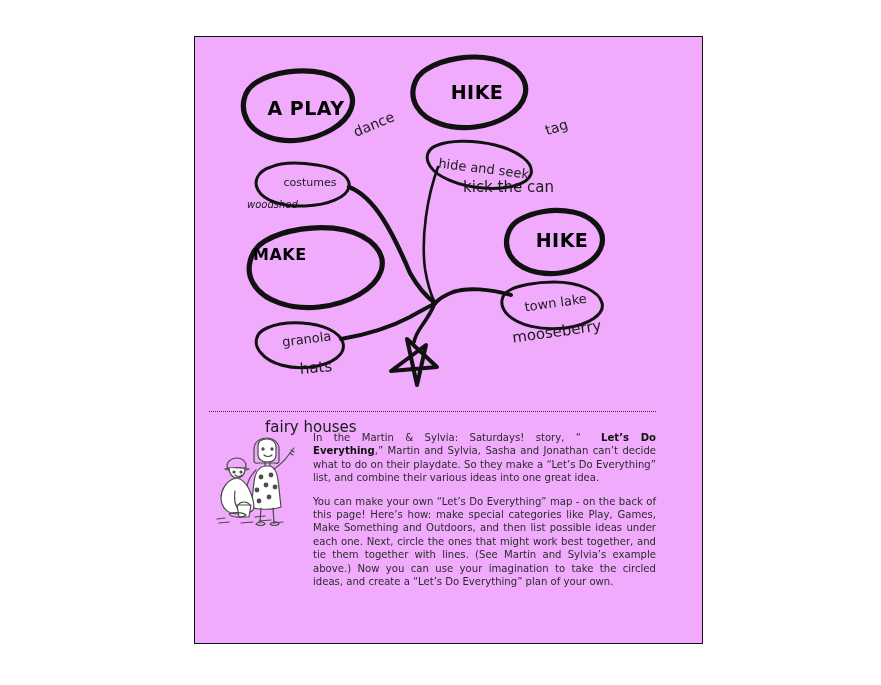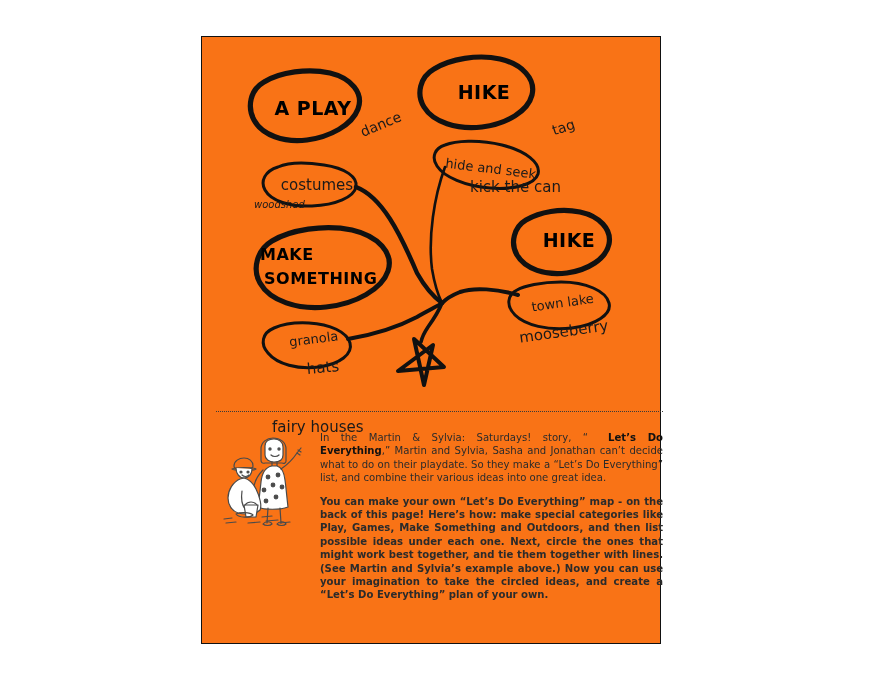--- a/index.html
+++ b/index.html
@@ -20,26 +20,26 @@
     position: absolute;
     left: 0; top: 0;
     width: 881px;
     height: 685px;
     background: #ffffff;
   }
 
   
   #card {
     position: absolute;
-    left: 201px;
+    left: 194px;
     top: 36px;
-    width: 460px;
+    width: 509px;
     height: 608px;
     border: 1.5px solid #111111;
-    background: #f97316;
+    background: #f0abfc;
     box-sizing: border-box;
   }
 
   
   #mindmap {
     position: absolute;
     left: 0; top: 0;
     width: 475px;
     height: 372px;
   }
@@ -104,21 +104,21 @@
     width: 343px;
   }
   #copy p {
     margin: 0 0 10px 0;
     font-family: "DejaVu Sans", sans-serif;
     font-size: 10.1px;
     line-height: 13.4px;
     color: #2b2b2b;
     text-align: justify;
   }
-  #copy p:last-child { margin-bottom: 0; font-weight: bold; }
+  #copy p:last-child { margin-bottom: 0; }
   #copy .it { }
   #copy .bd { font-weight: bold; color: #111; padding-left: 20px; }
 
   
   #footer {
     position: absolute;
     left: 0;
     top: 570px;
     width: 475px;
     text-align: center;
@@ -187,25 +187,24 @@
 
           <path stroke-width="4" d="M212,302 L242,330 L196,334 L231,308 L222,348 Z"></path>
         </g>
       </svg>
 
       <div class="node-label cat-label" style="left:62px; top:60px; width:98px; font-size:19px;">A PLAY</div>
 
       <div class="node-label cat-label" style="left:228px; top:44px; width:108px; font-size:19px;">HIKE</div>
 
       <div class="node-label cat-label" style="left:58px; top:208px; width:110px; font-size:16px; text-align:left;">MAKE</div>
-      <div class="node-label cat-label" style="left:62px; top:232px; width:130px; font-size:16px; text-align:left;">SOMETHING</div>
 
       <div class="node-label cat-label" style="left:320px; top:192px; width:94px; font-size:19px;">HIKE</div>
 
-      <div class="node-label hand" style="left:72px; top:139px; width:86px; font-size:15px; text-align:center;">costumes</div>
+      <div class="node-label hand" style="left:72px; top:139px; width:86px; font-size:11px; text-align:center;">costumes</div>
 
       <div class="node-label hand" style="left:240px; top:118px; width:100px; font-size:13px; text-align:center; transform:rotate(7deg); transform-origin:left top;">hide and seek</div>
 
       <div class="node-label hand" style="left:74px; top:299px; width:74px; font-size:13px; text-align:center; transform:rotate(-7deg); transform-origin:left top;">granola</div>
 
       <div class="node-label hand" style="left:318px; top:264px; width:84px; font-size:13px; text-align:center; transform:rotate(-8deg); transform-origin:left top;">town lake</div>
 
       <div class="node-label hand" style="left:156px; top:88px; font-size:14px; transform:rotate(-23deg); transform-origin:left top;">dance</div>
 
       <div class="node-label hand" style="left:52px; top:162px; font-size:10px;font-style:italic;">woodshed</div>

